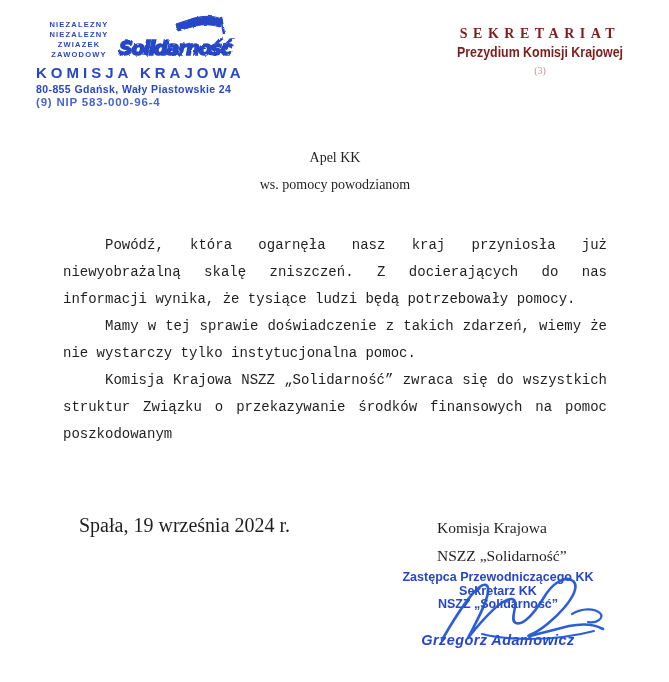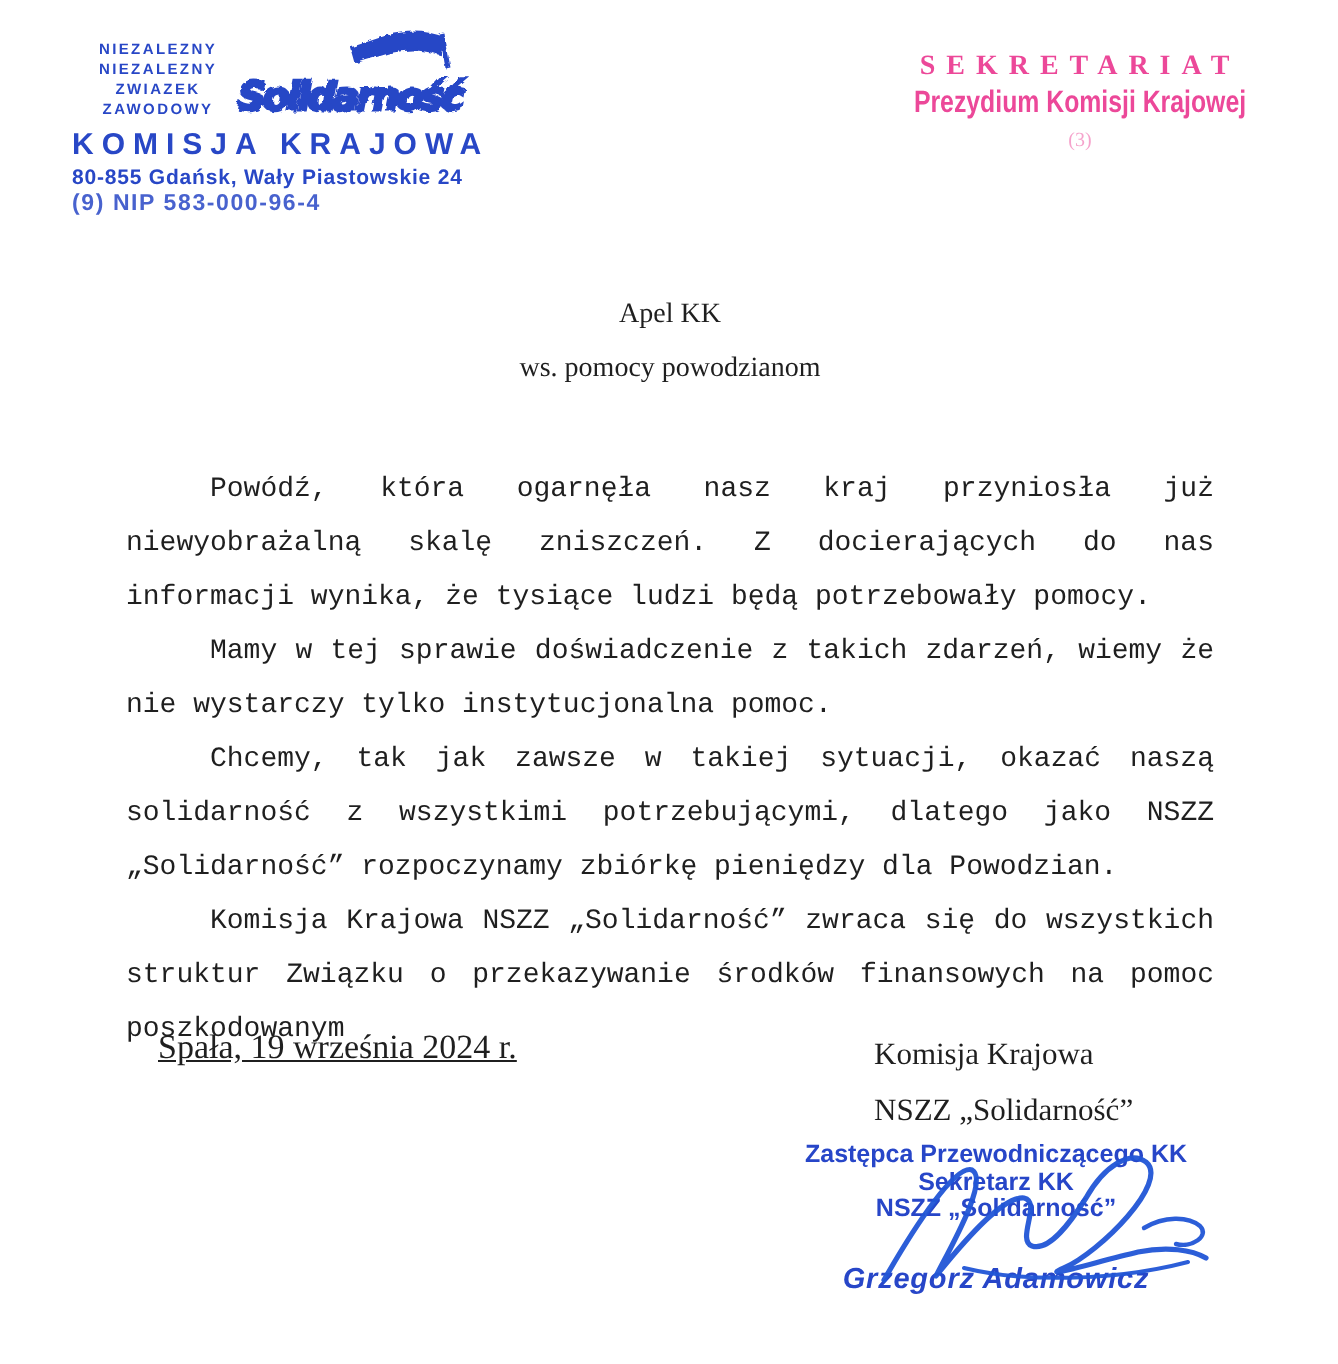--- a/index.html
+++ b/index.html
@@ -39,21 +39,21 @@
   }
   .sl-nip {
     font-family: "Liberation Sans", sans-serif;
     font-weight: bold; font-size: 11.5px; letter-spacing: 0.8px;
     margin-top: 1px; opacity: 0.85; white-space: nowrap;
   }
 
   
   .stamp-right {
     position: absolute; right: 20px; top: 26px; width: 218px;
-    text-align: center; color: #ec4899;
+    text-align: center; color: #7f1d1d;
     filter: blur(0.25px);
   }
   .sr-1 {
     font-family: "Liberation Serif", serif;
     font-weight: bold; font-size: 14px; letter-spacing: 5.5px;
     white-space: nowrap;
   }
   .sr-2 {
     display: block;
     font-family: "Liberation Sans", sans-serif;
@@ -73,21 +73,21 @@
     position: absolute; left: 63px; top: 144px; width: 544px;
     font-size: 14px; line-height: 27px;
   }
   .title-block { text-align: center; margin-bottom: 34px; }
   .title-block div { margin: 0; }
   .doc p { margin: 0; text-align: justify; text-indent: 42px; font-family: Liberation Mono, monospace; }
 
   
   .footer-date {
     position: absolute; left: 79px; top: 514px;
-    font-size: 17px; white-space: nowrap; text-decoration: underline;
+    font-size: 20px; white-space: nowrap;
   }
   .footer-sign {
     position: absolute; left: 437px; top: 514px;
     font-size: 15.5px; line-height: 27.5px; white-space: nowrap;
   }
 
   
   .sig-stamp {
     position: absolute; left: 378px; top: 571px; width: 240px;
     text-align: center;
@@ -141,21 +141,20 @@
     <div class="sr-4">(3)</div>
   </div>
 
   <div class="doc">
     <div class="title-block">
       <div>Apel KK</div>
       <div>ws. pomocy powodzianom</div>
     </div>
     <p>Powódź, która ogarnęła nasz kraj przyniosła już niewyobrażalną skalę zniszczeń. Z docierających do nas informacji wynika, że tysiące ludzi będą potrzebowały pomocy.</p>
     <p>Mamy w tej sprawie doświadczenie z takich zdarzeń, wiemy że nie wystarczy tylko instytucjonalna pomoc.</p>
-    <p>Chcemy, tak jak zawsze w takiej sytuacji, okazać naszą solidarność z wszystkimi potrzebującymi, dlatego jako NSZZ „Solidarność” rozpoczynamy zbiórkę pieniędzy dla Powodzian.</p>
     <p>Komisja Krajowa NSZZ „Solidarność” zwraca się do wszystkich struktur Związku o przekazywanie środków finansowych na pomoc poszkodowanym</p>
   </div>
 
   <div class="footer-date">Spała, 19 września 2024 r.</div>
   <div class="footer-sign">
     <div>Komisja Krajowa</div>
     <div>NSZZ „Solidarność”</div>
   </div>
 
   <div class="sig-stamp">

